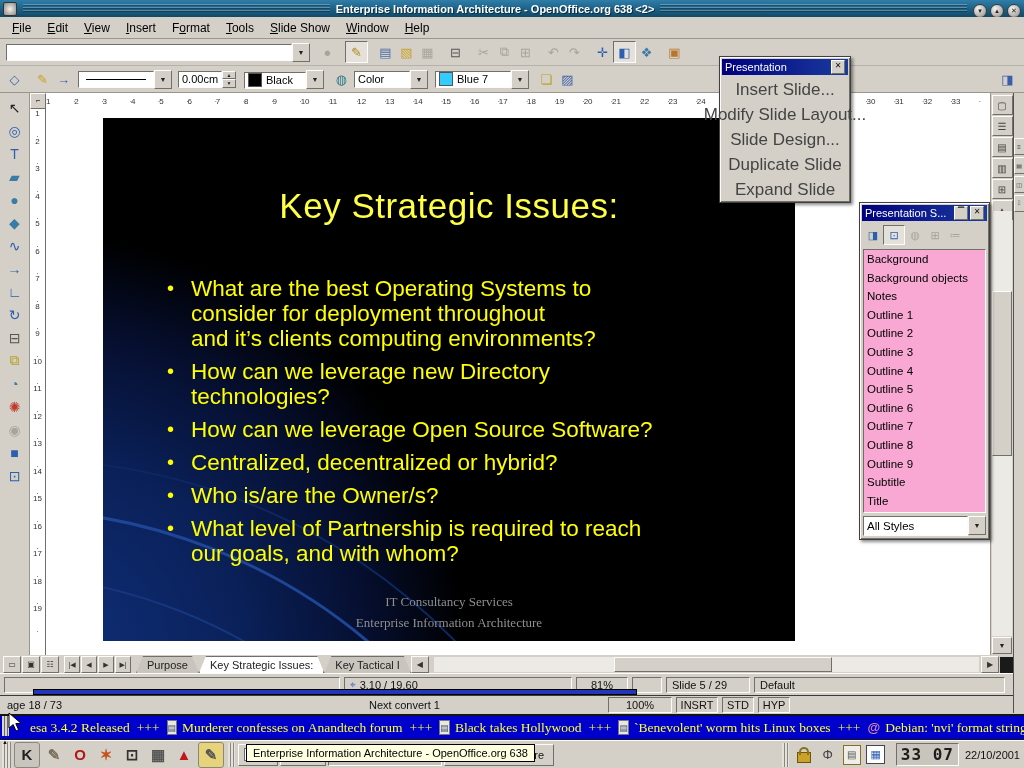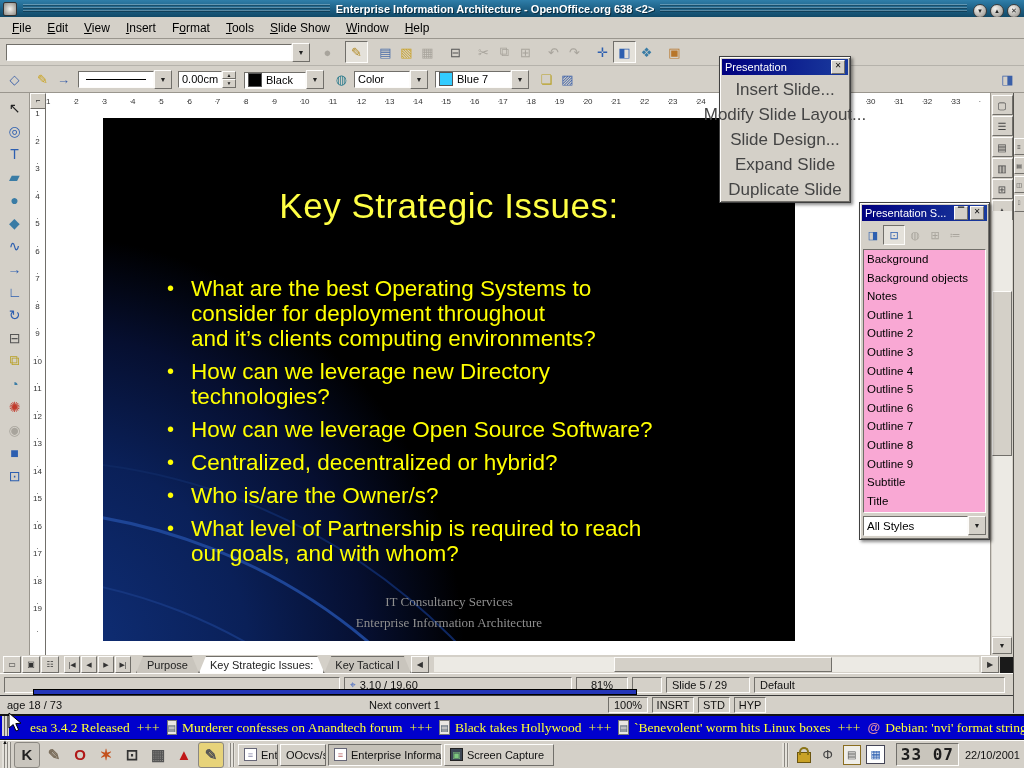--- a/index.html
+++ b/index.html
@@ -578,21 +578,21 @@
       <span class="sfield" style="width:30px;"></span>
       <span class="sfield" style="width:84px;">Slide 5 / 29</span>
       <span class="sfield" style="flex:1;">Default</span>
     </div>
   </div>
 
   <div id="bg-strip">
     <span class="sfield" style="width:100px;margin-left:2px;border:none;background:transparent;">age 18 / 73</span>
     <span style="flex:0 0 258px;"></span>
     <span class="sfield" style="width:240px;border:none;background:transparent;">Next convert 1</span>
-    <span class="sfield" style="width:40px;justify-content:center;">100%</span>
+    <span class="sfield" style="width:64px;justify-content:center;">100%</span>
     <span class="sfield" style="width:42px;justify-content:center;">INSRT</span>
     <span class="sfield" style="width:32px;justify-content:center;">STD</span>
     <span class="sfield" style="width:32px;justify-content:center;">HYP</span>
   </div>
   <div id="bg-blue-bar"></div>
   <div id="right-sliver">
       <span class="tbtn">≡</span>
       <span class="tbtn">▤</span>
       <span class="tbtn">◫</span>
       <span class="tbtn">⌷</span>
@@ -666,22 +666,22 @@
 
   <div class="float-win" id="presentation-toolbox">
     <div class="float-title">
       <span class="ft-label">Presentation</span>
       <span class="wbtn">✕</span>
     </div>
     <div id="ptb-items">
         <div class="ptb-item">Insert Slide...</div>
         <div class="ptb-item">Modify Slide Layout...</div>
         <div class="ptb-item">Slide Design...</div>
+        <div class="ptb-item">Duplicate Slide</div>
         <div class="ptb-item">Expand Slide</div>
-        <div class="ptb-item">Duplicate Slide</div>
       </div>
   </div>
 
   <div class="float-win" id="stylist">
     <div class="float-title">
       <span class="ft-label">Presentation S...</span>
       <span id="stylist-title-btns" style="display:flex;">
           <span class="wbtn">▔</span>
           <span class="wbtn">✕</span>
         </span>
@@ -708,17 +708,18 @@
         <div class="style-item">Outline 9</div>
         <div class="style-item">Subtitle</div>
         <div class="style-item">Title</div>
       </div>
     <div id="stylist-filter">
       <span class="cfield">All Styles</span>
       <span class="dda">▼</span>
     </div>
   </div>
 
+  <div id="tooltip">Enterprise Information Architecture - OpenOffice.org 638</div>
   <svg id="mouse-cursor" width="15" height="21" viewBox="0 0 15 21">
     <polygon points="1,1 1,16 5.2,12.6 8,19 10.6,17.8 7.8,11.6 13,11.2" fill="#ffffff" stroke="#000000" stroke-width="1"></polygon>
   </svg>
 
 </div>
 
 </body></html>

